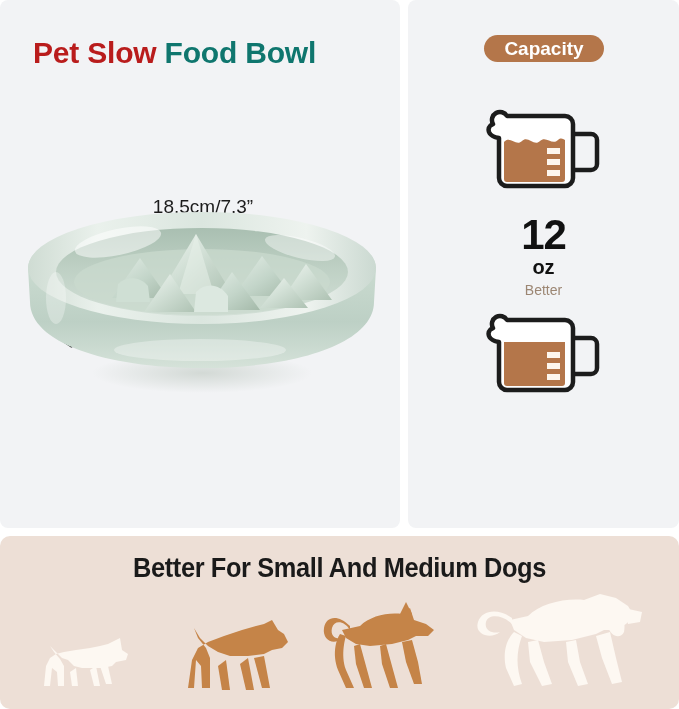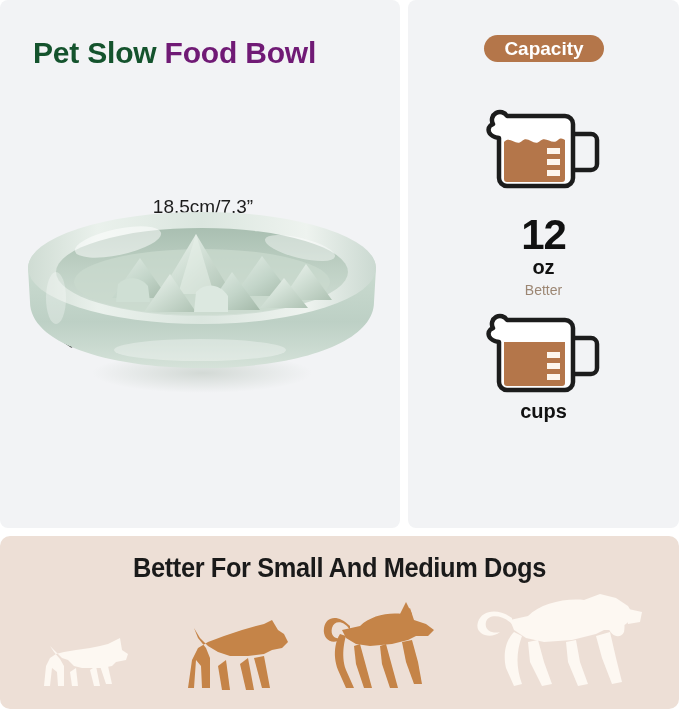--- a/index.html
+++ b/index.html
@@ -24,22 +24,22 @@
     position:absolute; left:0; top:536px; width:679px; height:173px;
     background:#eddfd6; border-radius:10px;
   }
 
   
   .title {
     position:absolute; left:33px; top:36px;
     font-size:30px; font-weight:bold; letter-spacing:-0.2px;
     white-space:nowrap;
   }
-  .title .accent { color:#14532d; }
-  .title .dark   { color:#701a75; }
+  .title .accent { color:#b91c1c; }
+  .title .dark   { color:#0f766e; }
 
   
   .bowl-stage { position:absolute; left:0; top:190px; width:400px; height:230px; }
 
   
   .dim-h-label {
     position:absolute; left:115px; top:196px; width:176px;
     text-align:center; font-size:19px; color:#1c1c1c; white-space:nowrap;
   }
   .dim-h-bracket {
@@ -227,21 +227,20 @@
         <path d="M8 16 C8 16 2 18 4 24 C6 29 14 30 14 30 L14 70
                  a8 8 0 0 0 8 8 h58 a8 8 0 0 0 8 -8 V16
                  a8 8 0 0 0 -8 -8 H22 a8 8 0 0 0 -14 8 Z" fill="#ffffff" stroke="#1c1c1c" stroke-width="4.5" stroke-linejoin="round"></path>
 
         <path d="M19 30 L80 30 L80 71 a3 3 0 0 1 -3 3 H22 a3 3 0 0 1 -3 -3 Z" fill="#b4764a"></path>
         <rect x="62" y="40" width="13" height="6" fill="#fdf6ee"></rect>
         <rect x="62" y="51" width="13" height="6" fill="#fdf6ee"></rect>
         <rect x="62" y="62" width="13" height="6" fill="#fdf6ee"></rect>
       </svg>
     </span>
-    <div class="cap-unit">cups</div>
   </div>
 
   <div class="panel-bottom"></div>
 
   <div class="banner-title">Better For Small And Medium Dogs</div>
 
   <div class="dog-row">
 
     <span class="dog d1">
       <svg width="96" height="62" viewBox="0 0 96 62">

